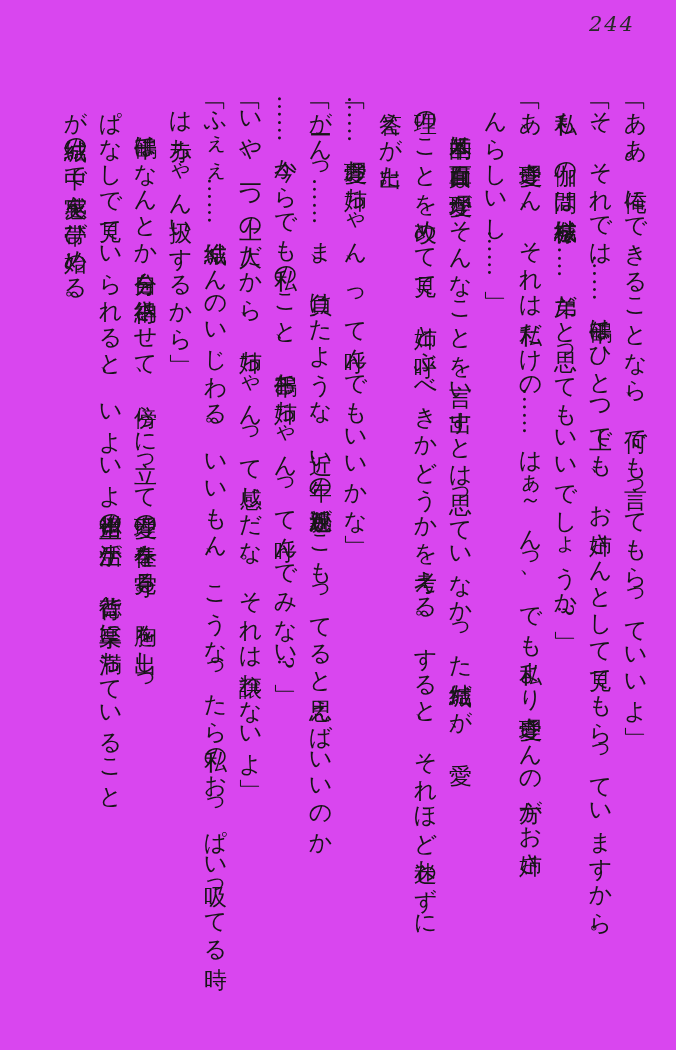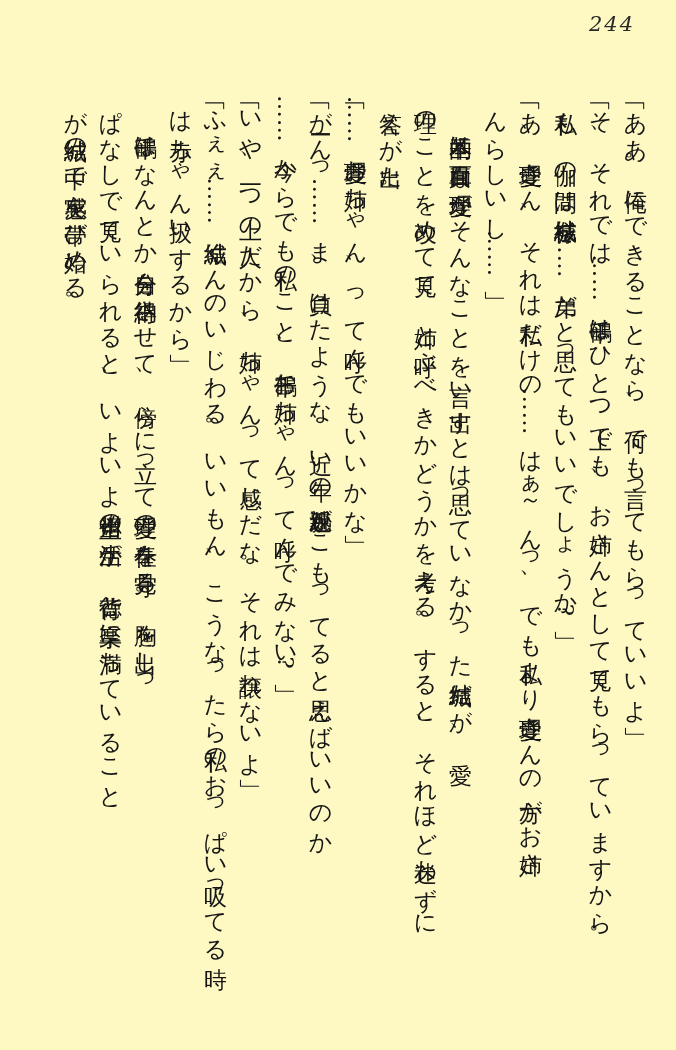--- a/index.html
+++ b/index.html
@@ -4,21 +4,21 @@
 <style>
   html, body {
     margin: 0;
     padding: 0;
     background: #efefed;
   }
   .page {
     position: relative;
     width: 676px;
     height: 1050px;
-    background: #fef9c3;
+    background: #d946ef;
     overflow: hidden;
     font-family: "DejaVu Serif", "Liberation Serif", serif;
     color: #1b1b1b;
   }
   .page-number {
     position: absolute;
     top: 12px;
     left: 589px;
     font-size: 21px;
     font-style: italic;

